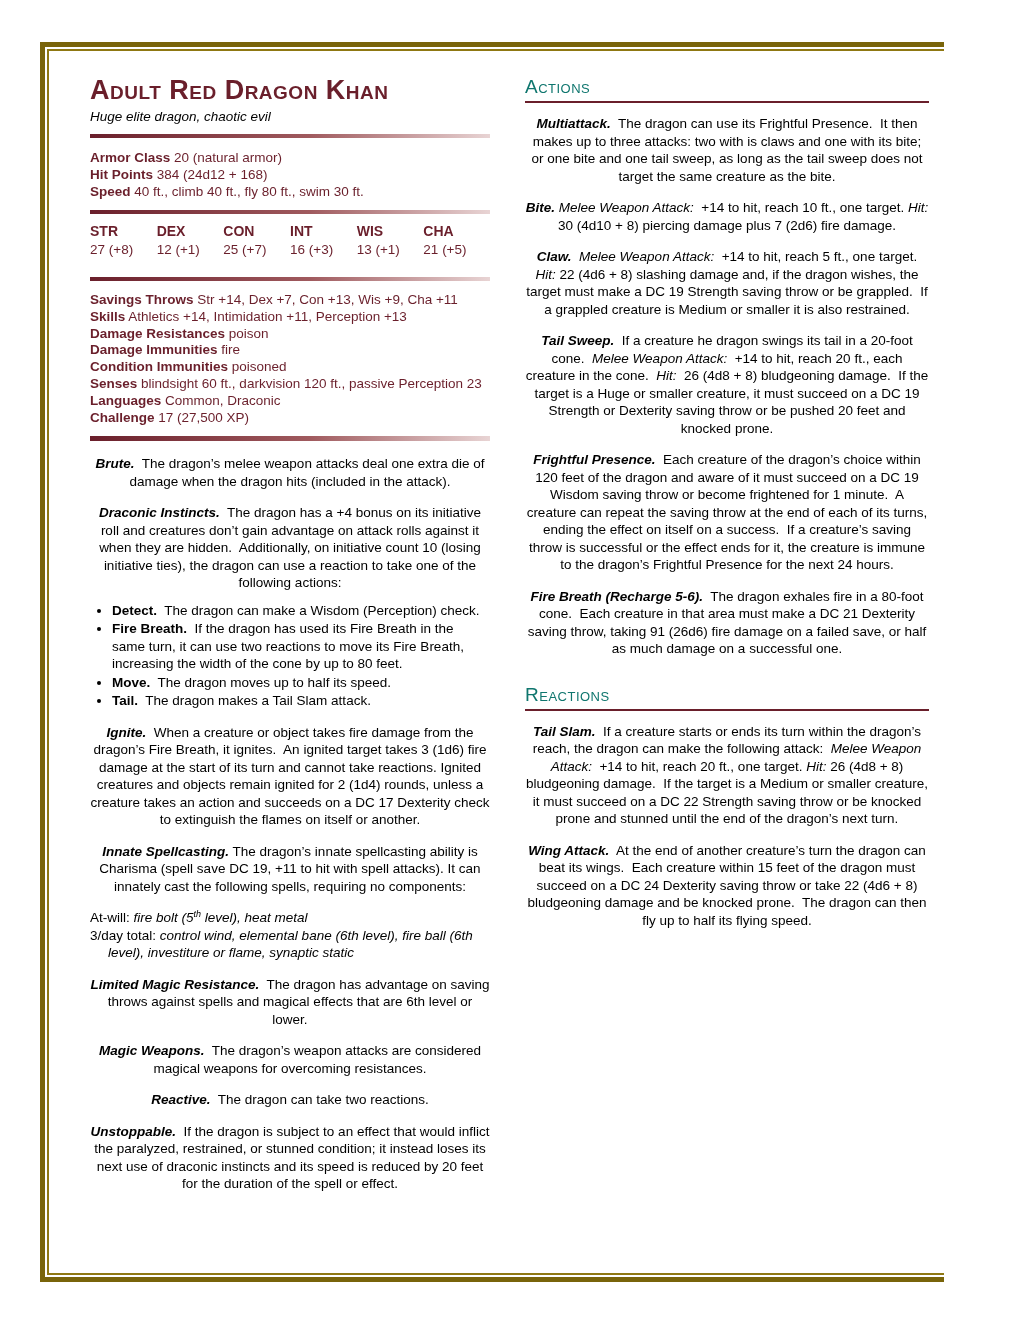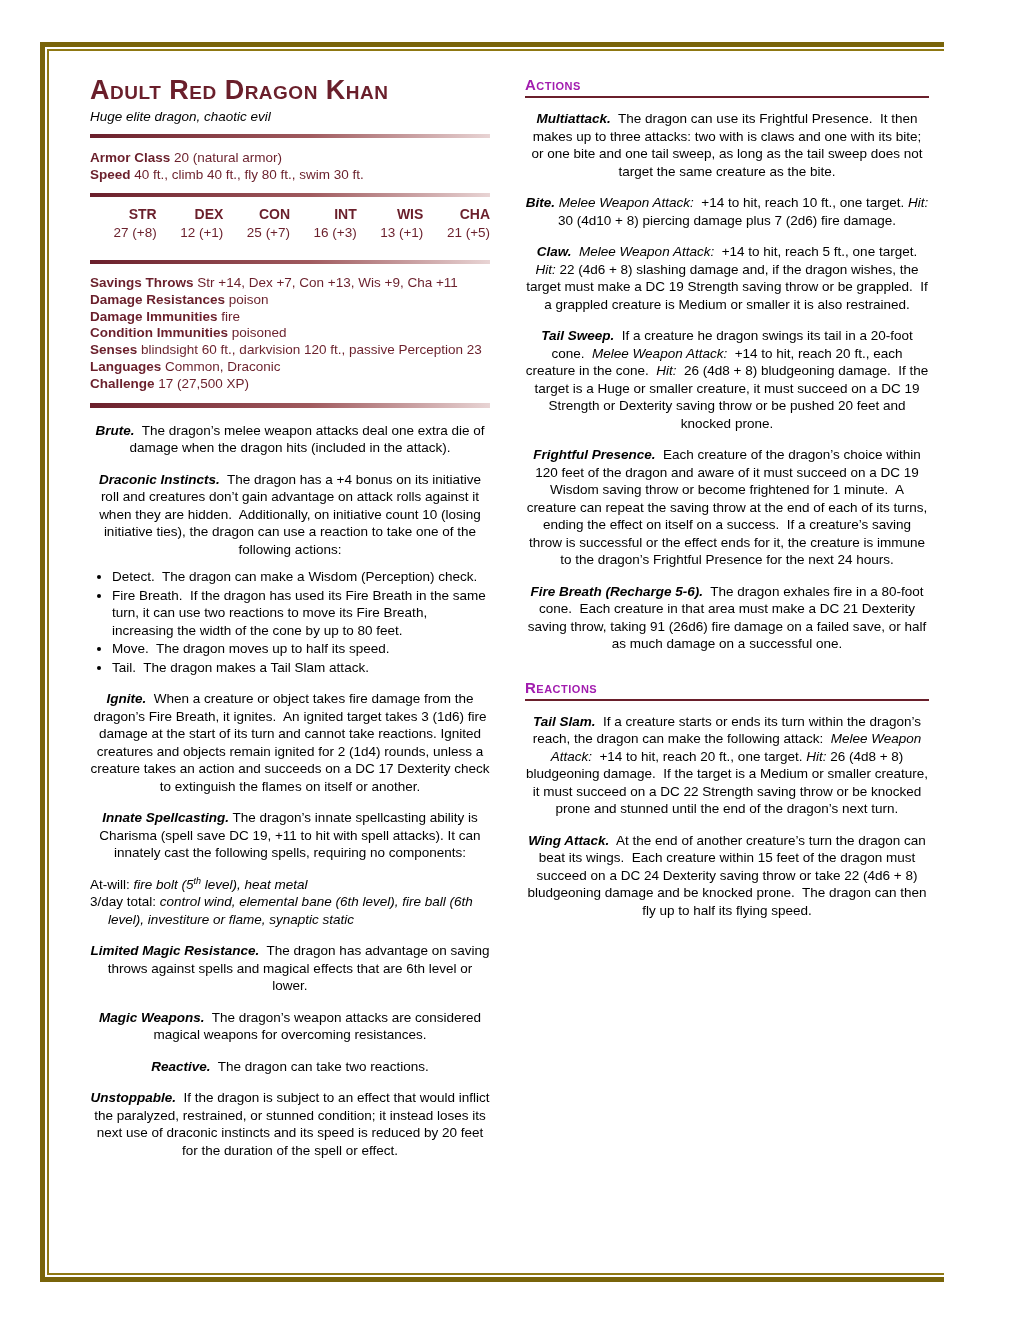--- a/index.html
+++ b/index.html
@@ -12,56 +12,57 @@
   .col-left{left:90px;width:400px;}
   .col-right{left:525px;width:404px;}
   .title{margin:0;font-size:27px;line-height:28px;font-weight:bold;color:#6a1f2b;
         font-variant:small-caps;letter-spacing:0.5px;}
   .subtitle{font-style:italic;font-size:13.5px;margin-top:5px;}
   .rule{height:4px;margin-top:10px;
         background:linear-gradient(to right,#6a1f2b 0%,#a05a5e 55%,#e8d4d4 100%);}
   .rule.thick{height:5px;}
   .core-stats{margin-top:11px;font-size:13.5px;line-height:17px;color:#6a1f2b;}
   .lbl{font-weight:bold;text-align:right;}
-  .abilities{display:flex;margin-top:9px;margin-bottom:20px;text-align:right;color:#6a1f2b;}
+  .abilities{display:flex;margin-top:9px;margin-bottom:20px;text-align:left;color:#6a1f2b;}
   .ability{flex:1;}
   .ab-name{font-weight:bold;font-size:14px;}
   .ab-score{font-size:13.5px;margin-top:3px;}
   .details{margin-top:11px;font-size:13.5px;line-height:16.8px;color:#6a1f2b;}
   .para{margin:14px 0 0 0;font-size:13.5px;line-height:17.5px;white-space:pre-wrap;text-align:center;}
   .para.first{margin-top:12px;}
   .sg-bi{font-weight:bold;font-style:italic;}
-  .sg-b{font-weight:normal;}
+  .sg-b{font-weight:bold;}
   .sg-i{font-style:italic;}
   .sg-isup{font-style:italic;vertical-align:super;font-size:9px;line-height:0;}
   .blist{margin:10px 0 0 0;padding-left:22px;}
   .blist li{font-size:13.5px;line-height:17.5px;white-space:pre-wrap;margin-top:1px;}
   .spell-line{font-size:13.5px;line-height:17.5px;white-space:pre-wrap;
         padding-left:18px;text-indent:-18px;}
   .spell-line.first{margin-top:14px;}
-  .section{margin:0;font-weight:bold;font-size:15px;color:#a21caf;
+  .section{margin:0;font-weight:normal;font-size:19px;color:#0f766e;
         font-variant:small-caps;letter-spacing:0.5px;
         border-bottom:2px solid #6a1f2b;padding-bottom:3px;}
   .section.later{margin-top:26px;}
 </style>
 </head>
 <body>
 
 <div class="page">
   <div class="frame-outer">
     <div class="frame-inner"></div>
   </div>
 
   <div class="col col-left">
     <h1 class="title">Adult Red Dragon Khan</h1>
     <div class="subtitle">Huge elite dragon, chaotic evil</div>
     <div class="rule"></div>
 
     <div class="core-stats">
       <div><span class="lbl">Armor Class</span> <span>20 (natural armor)</span></div>
+      <div><span class="lbl">Hit Points</span> <span>384 (24d12 + 168)</span></div>
       <div><span class="lbl">Speed</span> <span>40 ft., climb 40 ft., fly 80 ft., swim 30 ft.</span></div>
     </div>
     <div class="rule"></div>
 
     <div class="abilities">
       <div class="ability">
         <div class="ab-name">STR</div>
         <div class="ab-score">27 (+8)</div>
       </div>
       <div class="ability">
@@ -82,20 +83,21 @@
       </div>
       <div class="ability">
         <div class="ab-name">CHA</div>
         <div class="ab-score">21 (+5)</div>
       </div>
     </div>
     <div class="rule"></div>
 
     <div class="details">
       <div><span class="lbl">Savings Throws</span> <span>Str +14, Dex +7, Con +13, Wis +9, Cha +11</span></div>
+      <div><span class="lbl">Skills</span> <span>Athletics +14, Intimidation +11, Perception +13</span></div>
       <div><span class="lbl">Damage Resistances</span> <span>poison</span></div>
       <div><span class="lbl">Damage Immunities</span> <span>fire</span></div>
       <div><span class="lbl">Condition Immunities</span> <span>poisoned</span></div>
       <div><span class="lbl">Senses</span> <span>blindsight 60 ft., darkvision 120 ft., passive Perception 23</span></div>
       <div><span class="lbl">Languages</span> <span>Common, Draconic</span></div>
       <div><span class="lbl">Challenge</span> <span>17 (27,500 XP)</span></div>
     </div>
     <div class="rule thick"></div>
 
     <p class="para"><span class="sg-bi">Brute.</span><span>  The dragon’s melee weapon attacks deal one extra die of damage when the dragon hits (included in the attack).</span></p>

